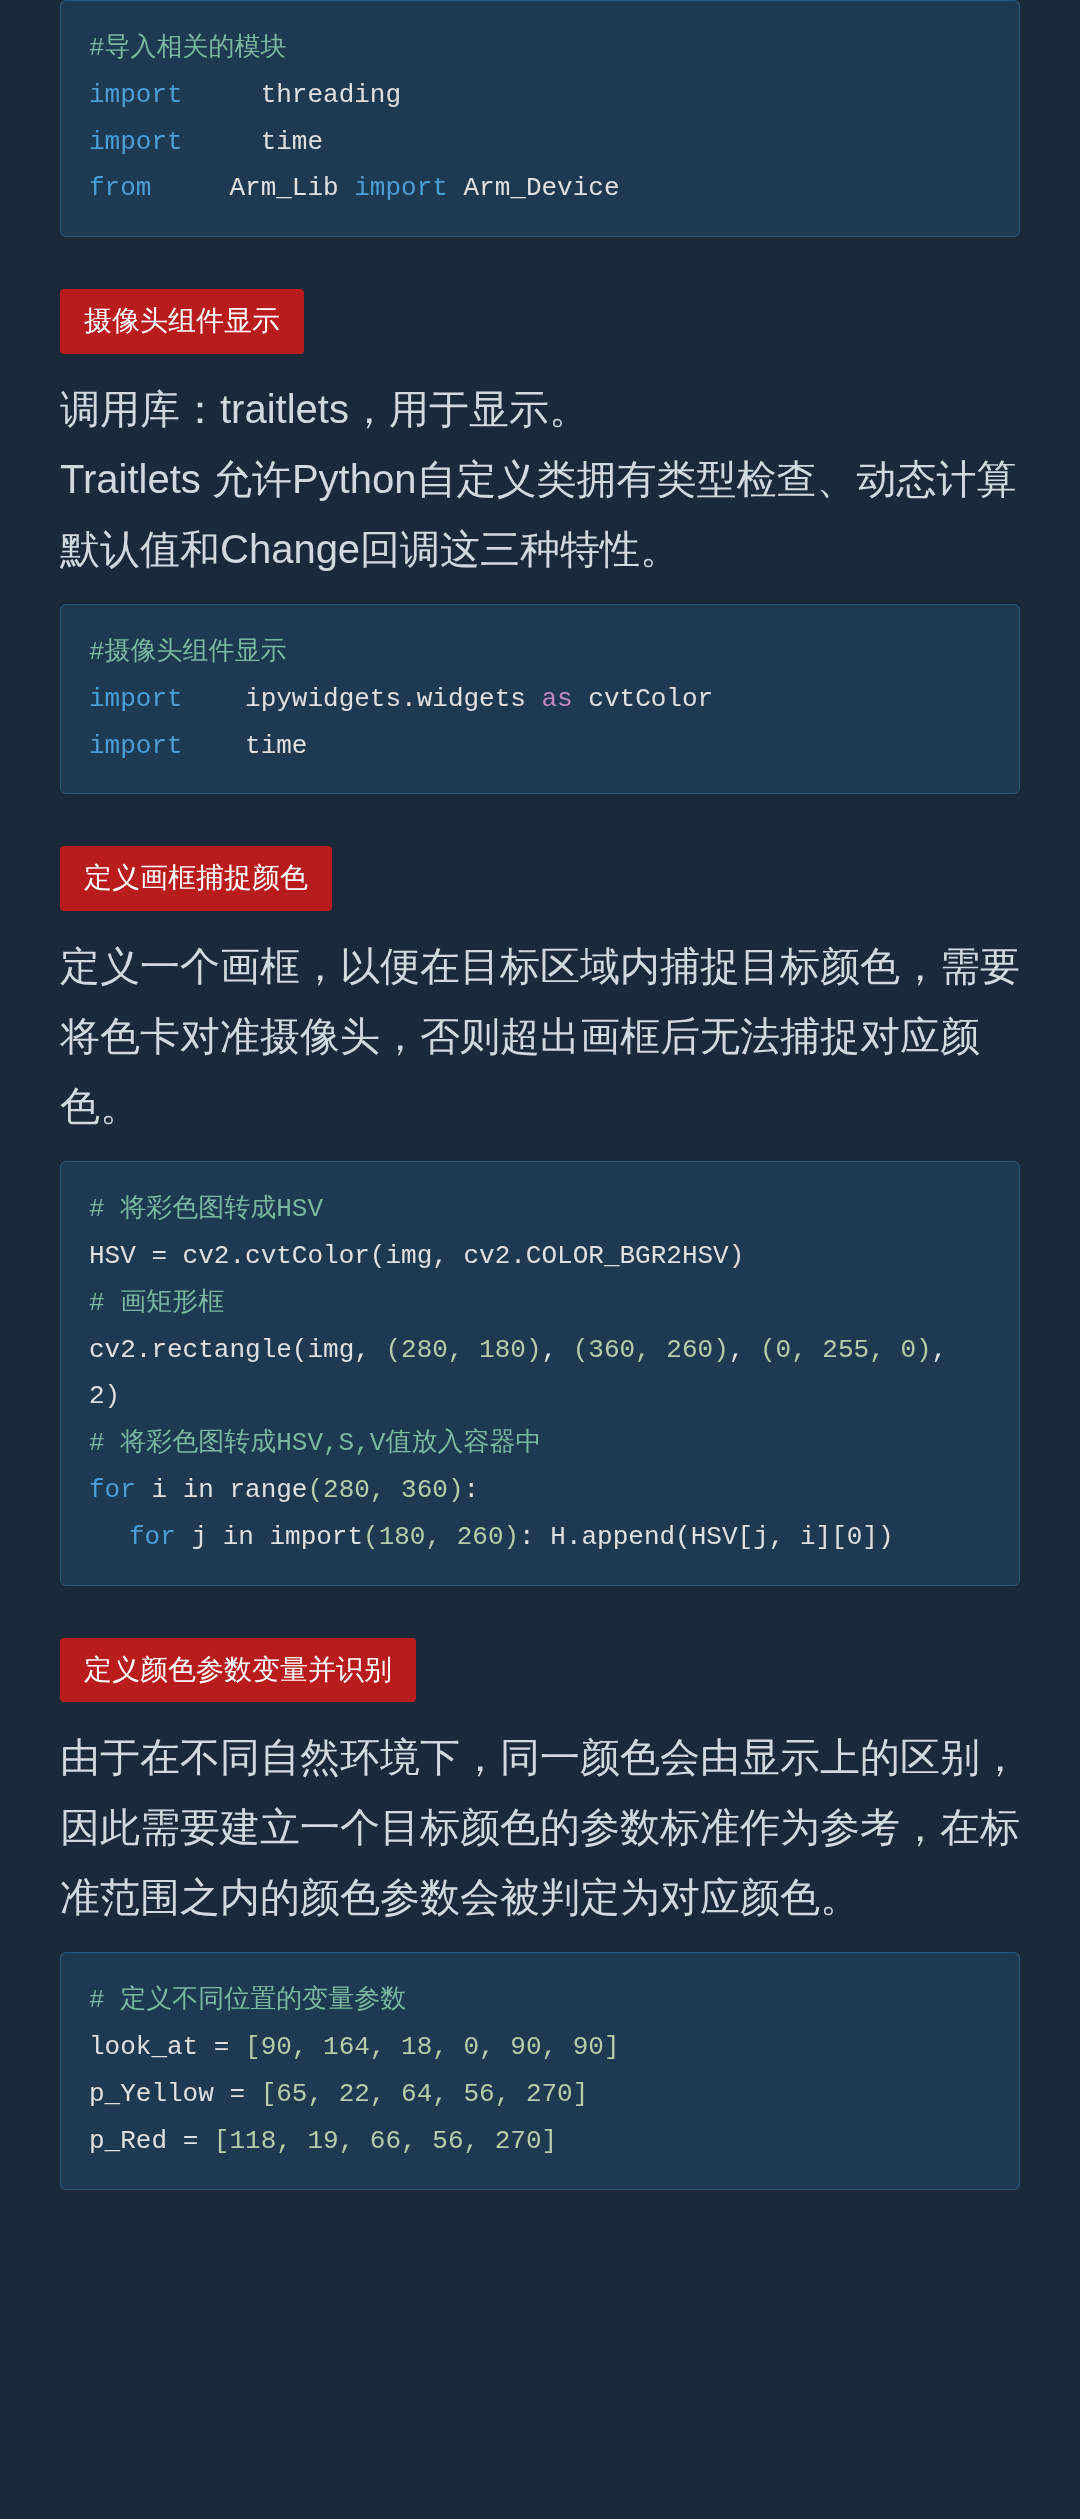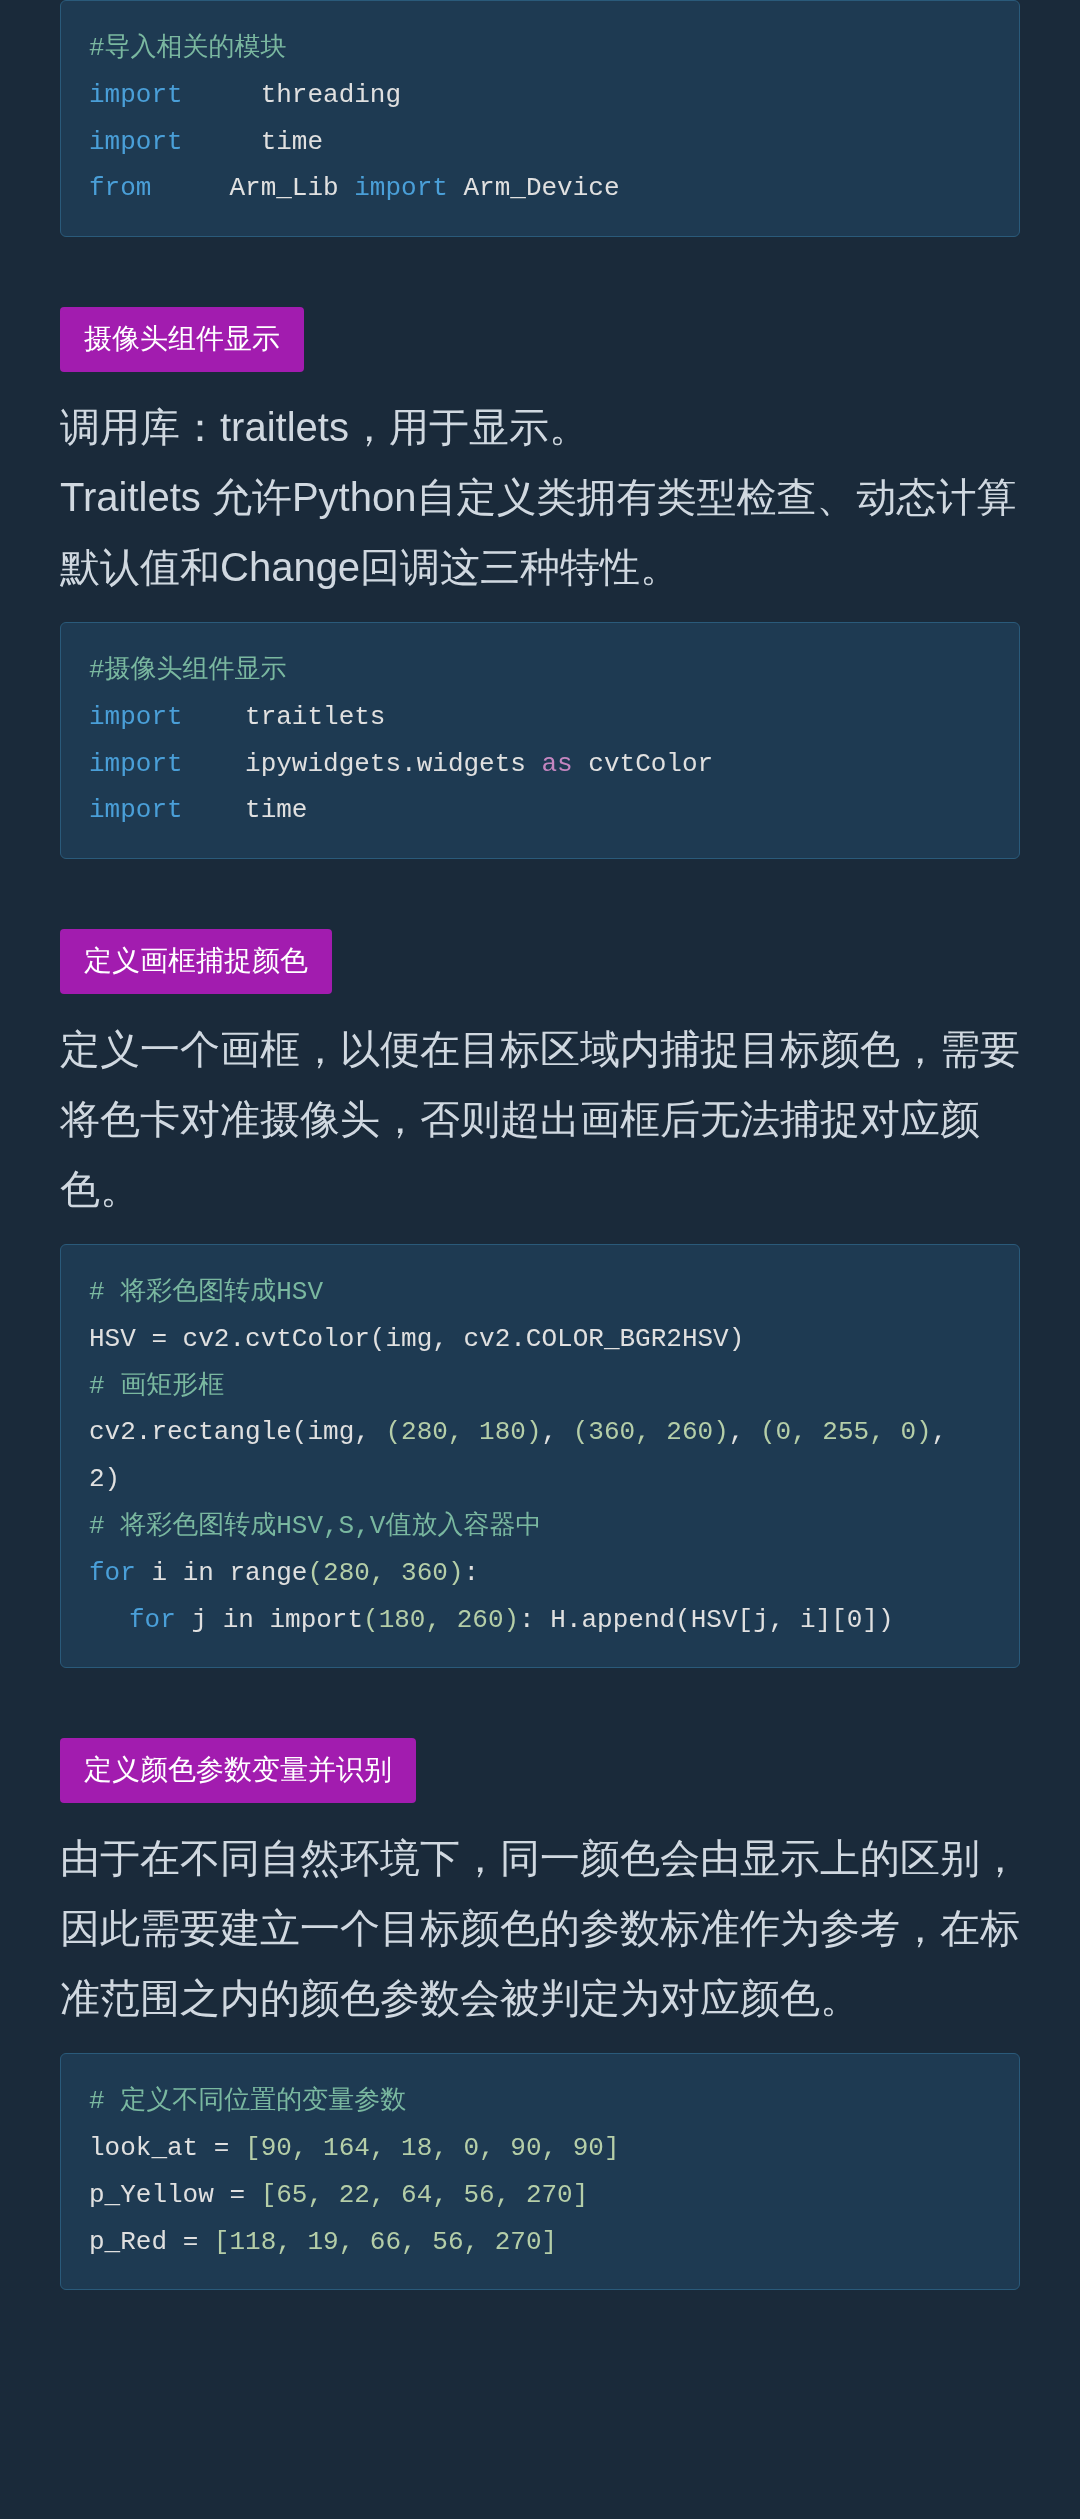--- a/index.html
+++ b/index.html
@@ -9,26 +9,26 @@
       color: #e0e0e0;
       font-family: "PingFang SC", "Microsoft YaHei", "SimHei", sans-serif;
       font-size: 28px;
       line-height: 1.6;
       width: 1080px;
       min-height: 2519px;
       padding: 0 60px 60px 60px;
     }
 
     .section {
-      margin-bottom: 40px;
+      margin-bottom: 22px;
     }
 
     .section-header {
       display: inline-block;
-      background-color: #a21caf;
+      background-color: #b91c1c;
       color: #ffffff;
       font-size: 28px;
       padding: 10px 24px;
       margin: 30px 0 20px 0;
       border-radius: 4px;
     }
 
     .section-text {
       color: #d0d8e0;
       font-size: 40px;
@@ -103,24 +103,20 @@
     <span>调用库：traitlets，用于显示。</span><br>
     <span>Traitlets 允许Python自定义类拥有类型检查、动态计算默认值和Change回调这三种特性。</span>
   </div>
 
   <div class="code-block">
     <div>
       <span class="code-comment">#摄像头组件显示</span>
     </div>
     <div>
       <span class="code-keyword">import</span>
-      <span class="code-identifier">&nbsp;&nbsp;&nbsp;traitlets</span>
-    </div>
-    <div>
-      <span class="code-keyword">import</span>
       <span class="code-identifier">&nbsp;&nbsp;&nbsp;ipywidgets.widgets </span>
       <span class="code-as">as</span>
       <span class="code-identifier"> cvtColor</span>
     </div>
     <div>
       <span class="code-keyword">import</span>
       <span class="code-identifier">&nbsp;&nbsp;&nbsp;time</span>
     </div>
   </div>
 </div>

